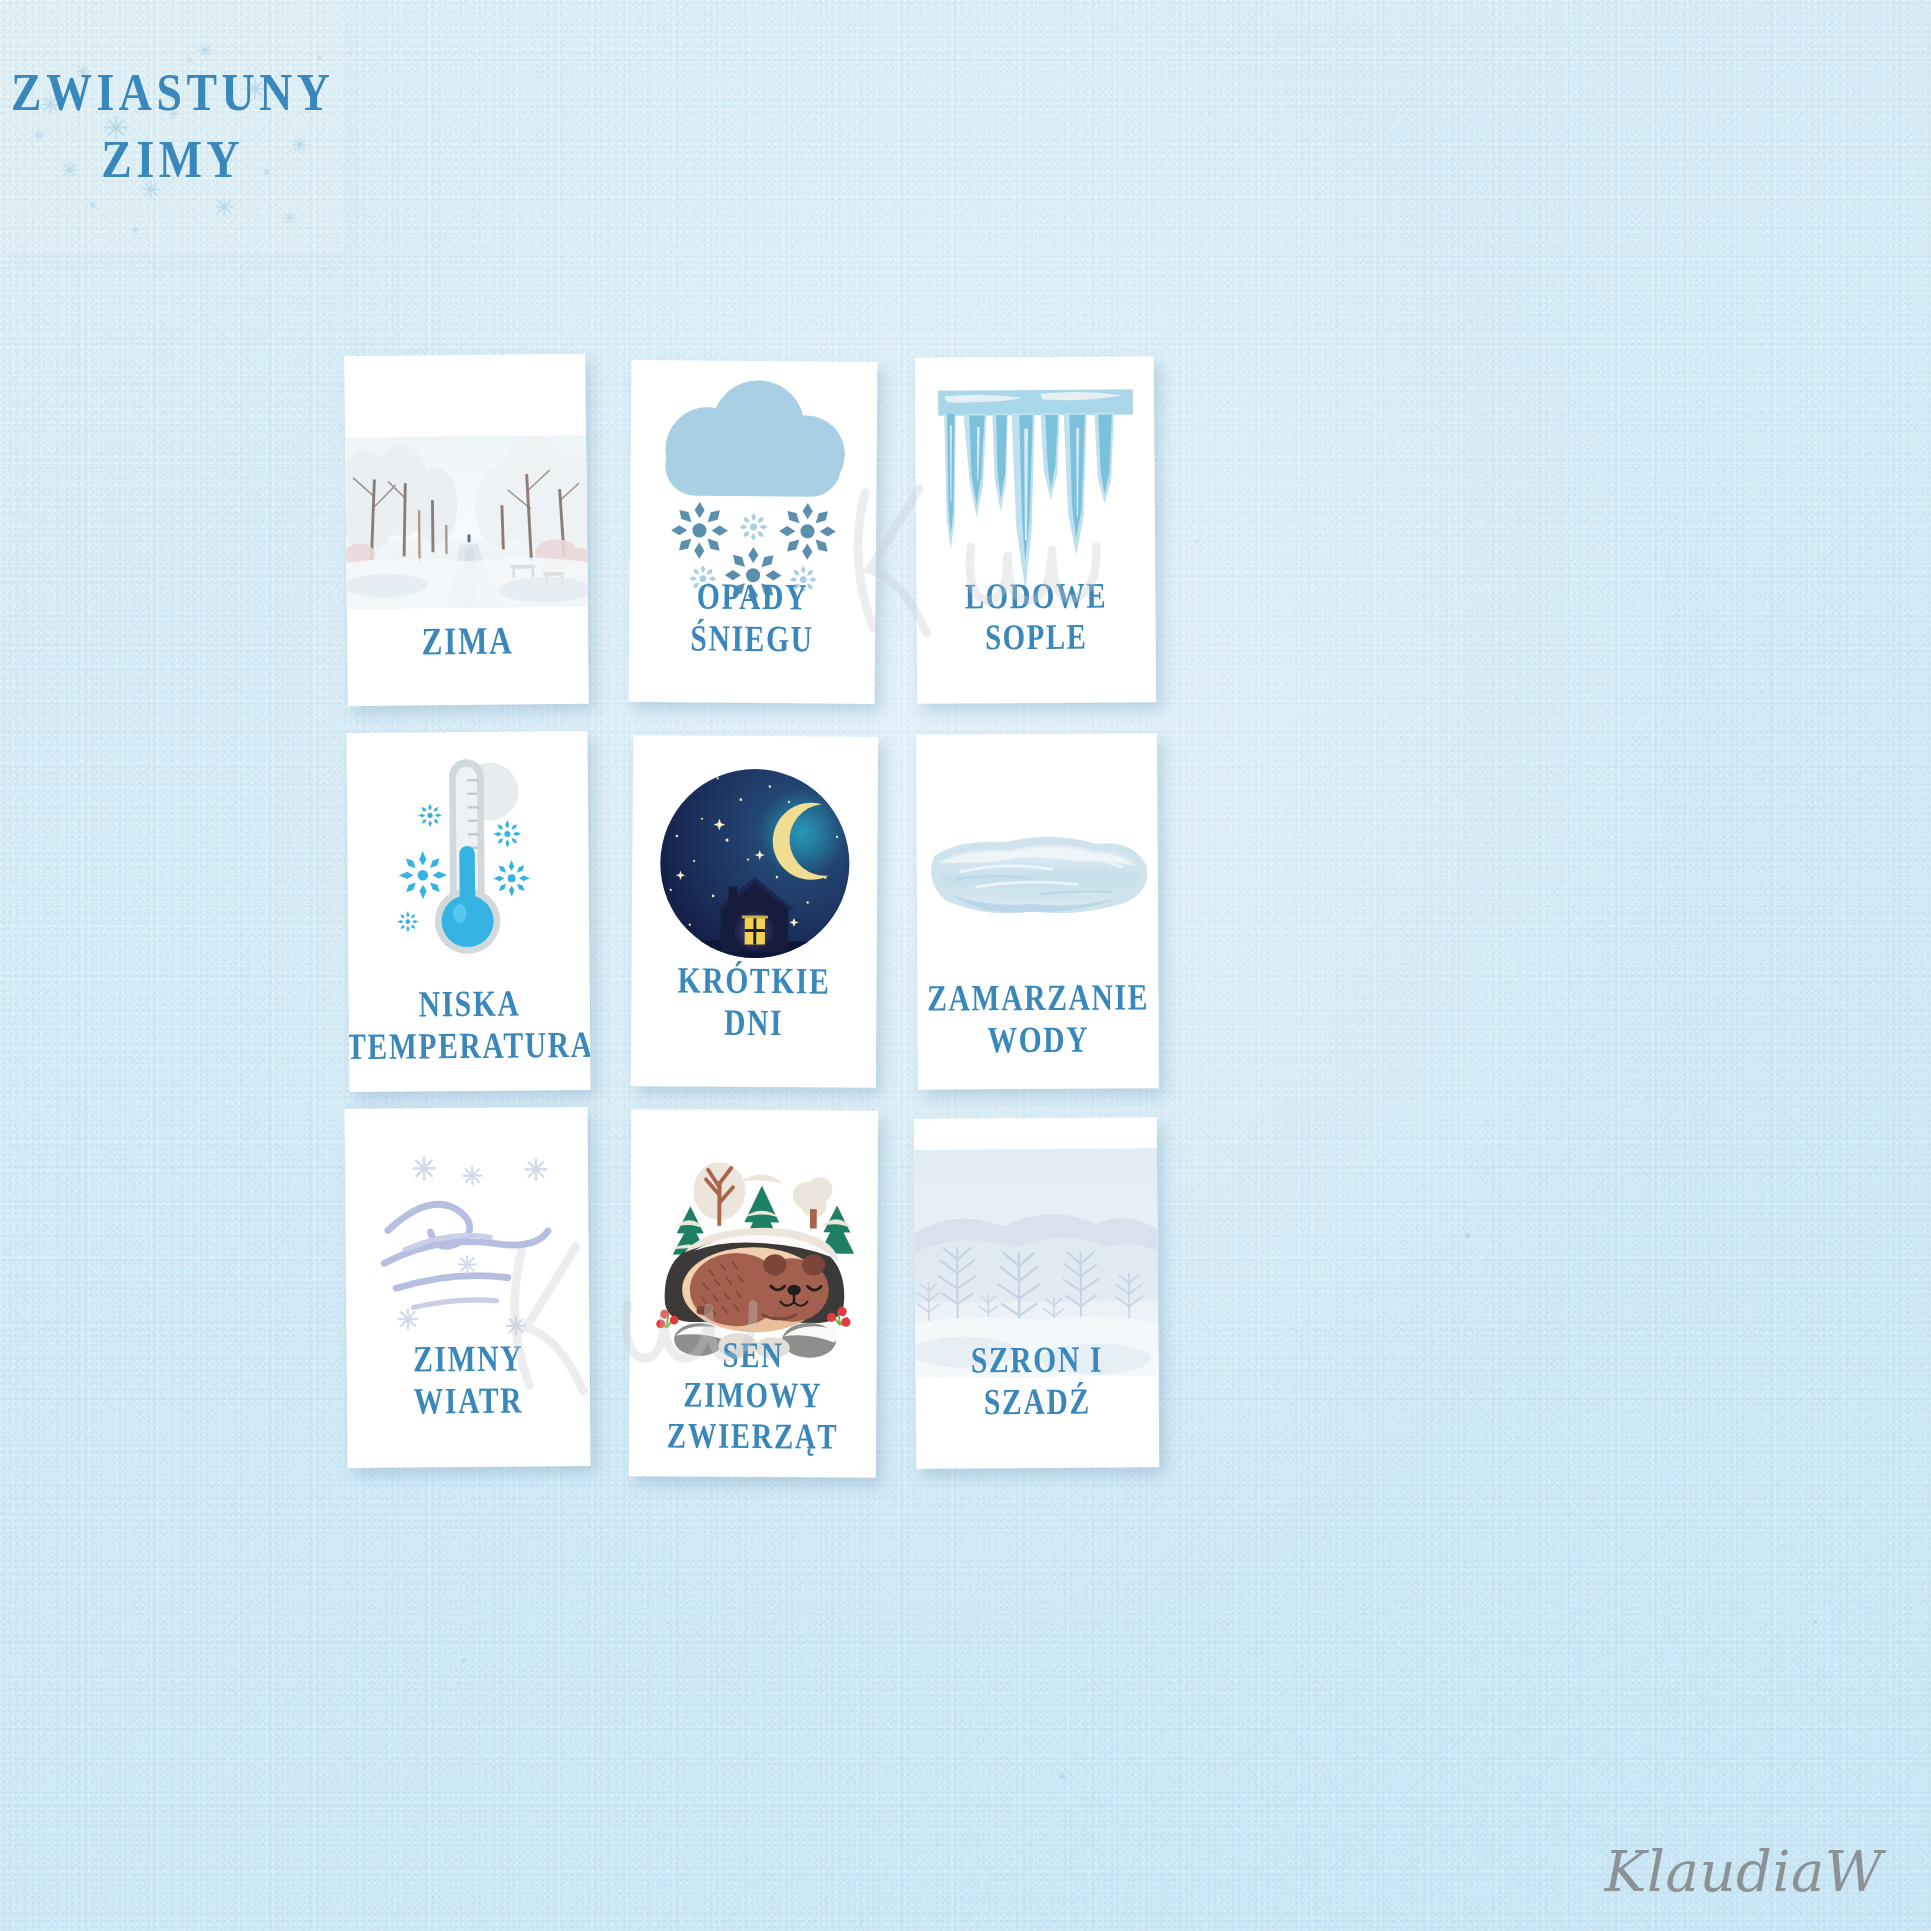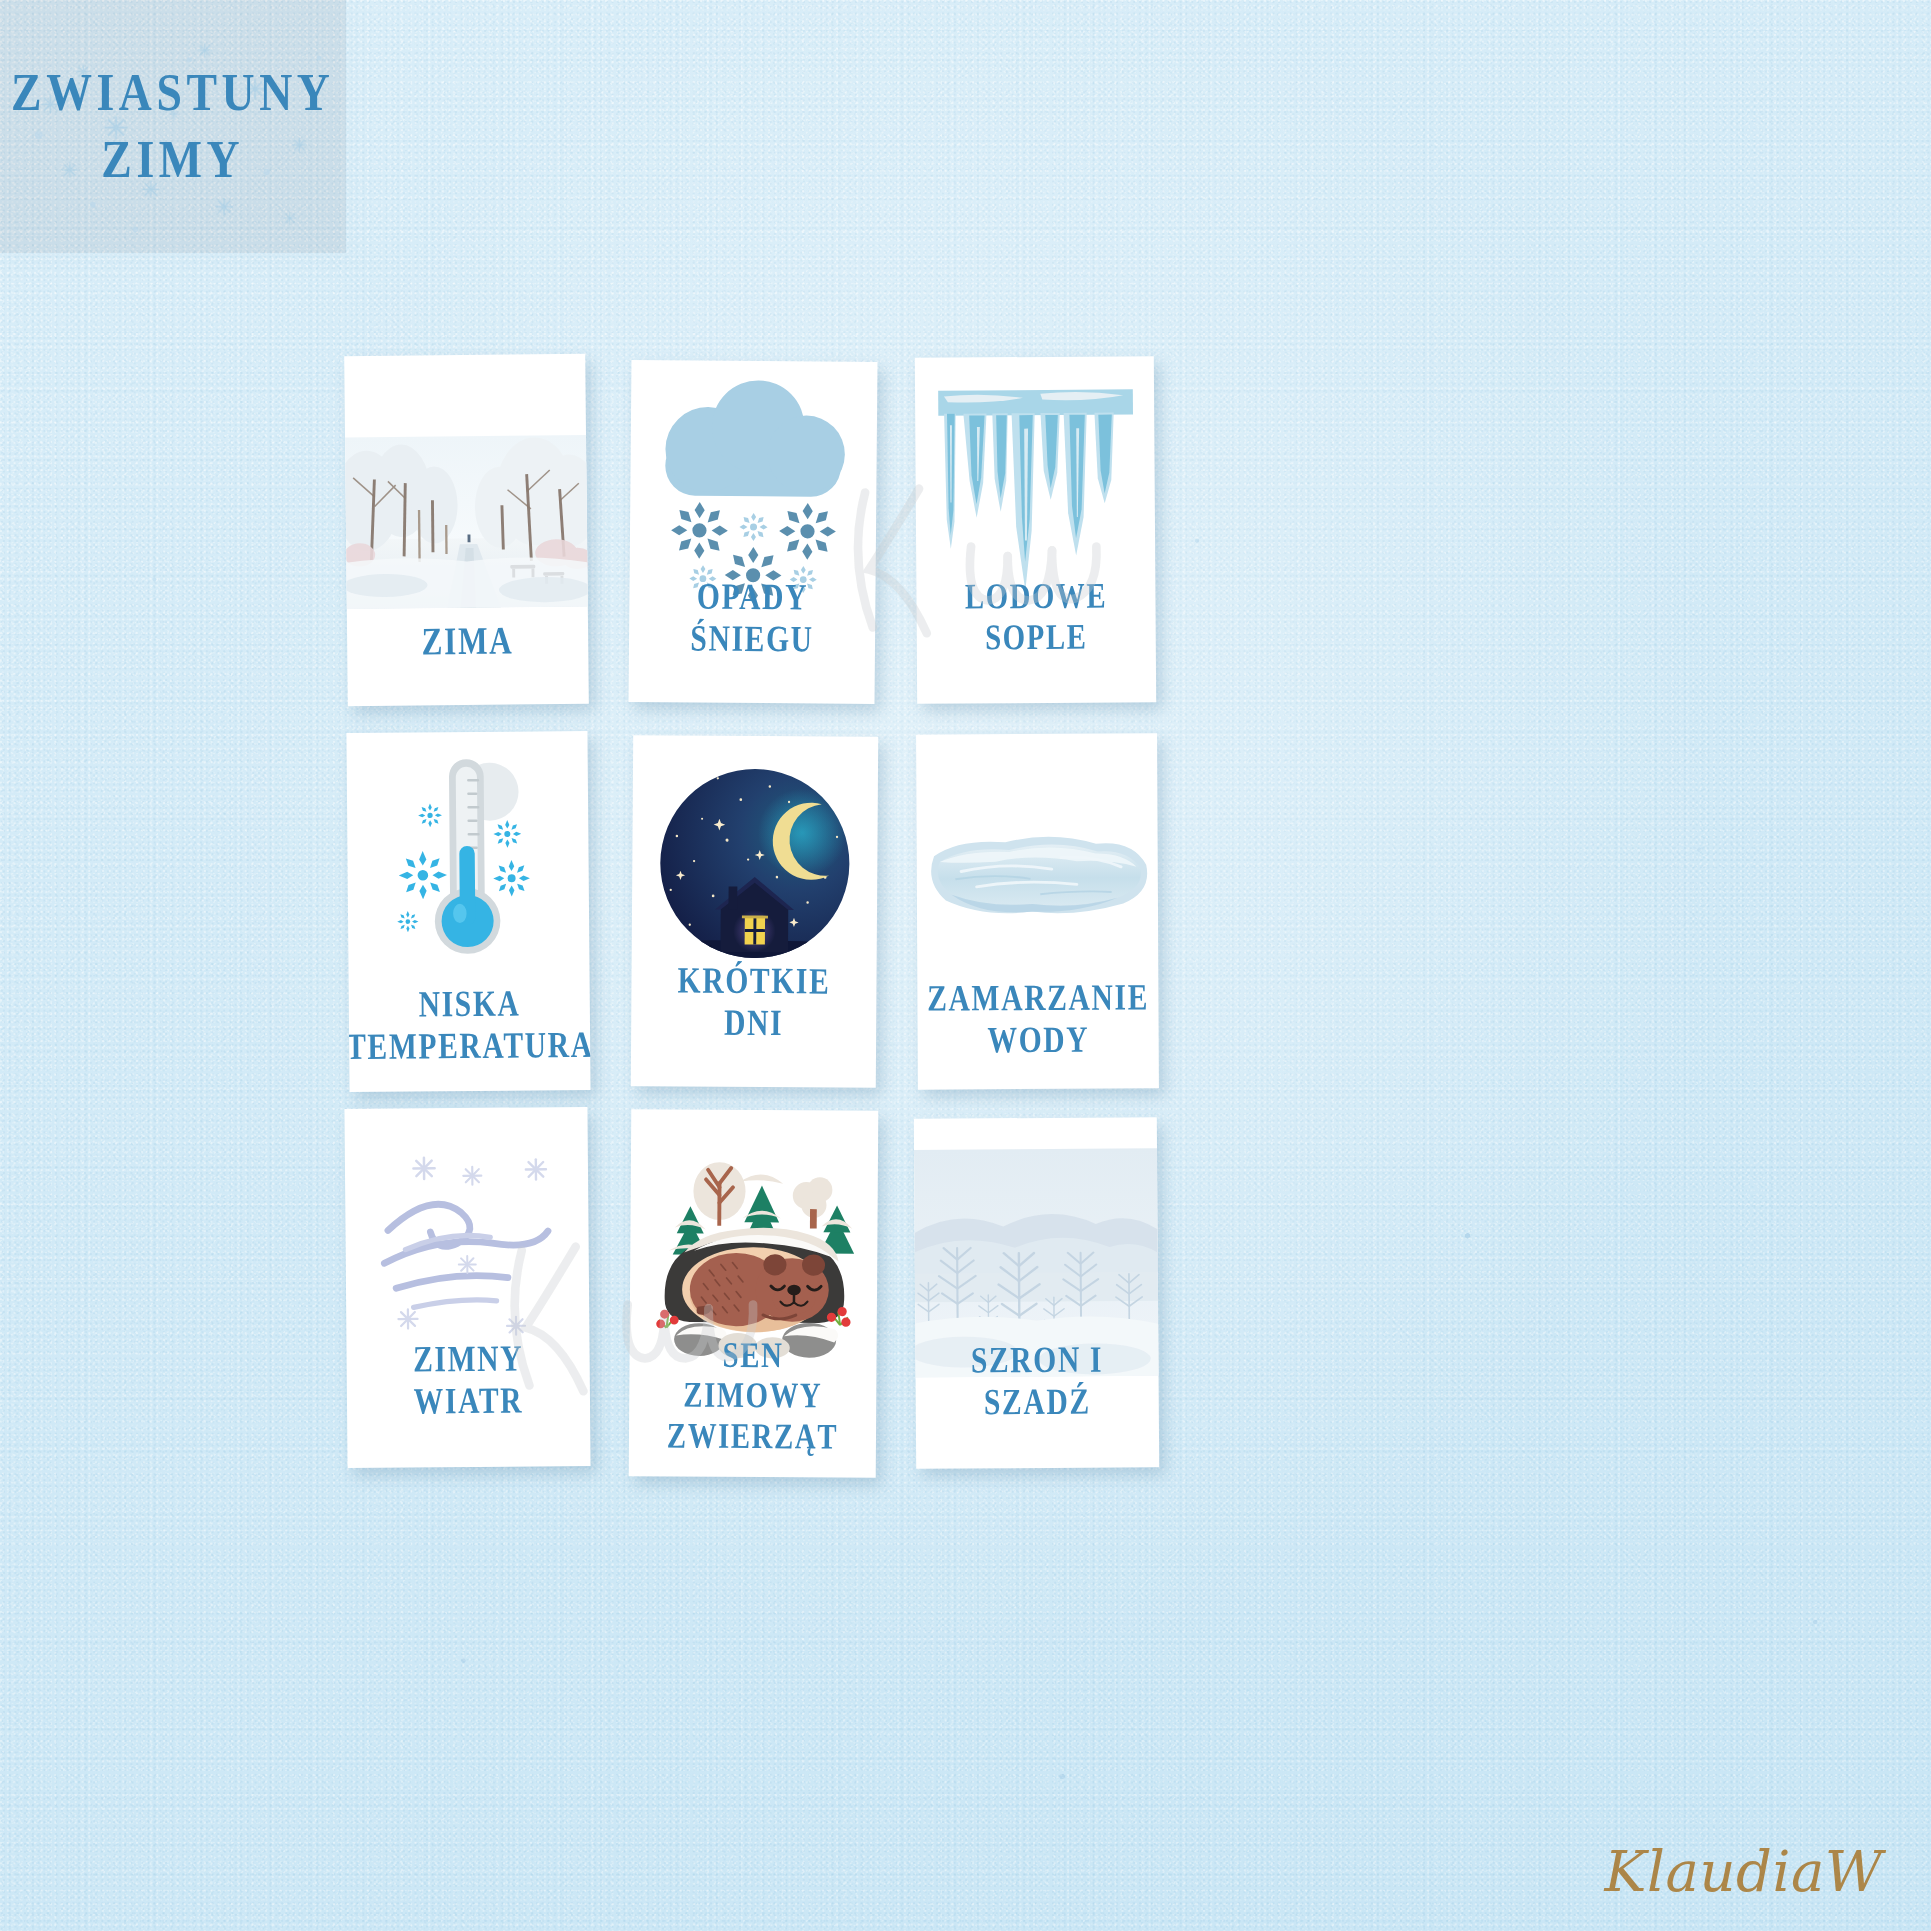--- a/index.html
+++ b/index.html
@@ -42,21 +42,21 @@
     color:#3a87bb;text-align:center;line-height:1.12;
     font-family:"Liberation Serif",serif;
     font-weight:700;letter-spacing:.055em;
     font-stretch:condensed;
     transform:scaleX(.80);
   }
 
   
   #title-card{
     left:572px;top:50px;width:346px;height:253px;
-    background:#0f172a;
+    background:#fef9c3;
     display:flex;align-items:center;justify-content:center;
     box-shadow:6.8px 8.7px 17.4px rgba(95,140,170,.30);
     overflow:hidden;
   }
   #title-flakes{
     position:absolute;inset:0;
     background-image:
       radial-gradient(circle at 18% 58%, rgba(150,195,225,.55) 0 2.4px, transparent 2.9px),
       radial-gradient(circle at 30% 40%, rgba(170,208,232,.45) 0 1.9px, transparent 2.5px),
       radial-gradient(circle at 44% 76%, rgba(150,195,225,.50) 0 2.9px, transparent 3.5px),
@@ -77,21 +77,21 @@
   }
 
   
   .kw-mark{
     position:absolute;color:#c9cdcf;opacity:.62;pointer-events:none;
     font-family:"DejaVu Serif",serif;font-style:italic;font-weight:400;
     z-index:40;
   }
   #signature{
     position:absolute;right:48px;bottom:27px;z-index:45;
-    color:#a16207;opacity:.72;pointer-events:none;
+    color:#737373;opacity:.72;pointer-events:none;
     font-family:"DejaVu Serif",serif;font-style:italic;font-size:56px;
     letter-spacing:.01em;
   }
 </style>
 </head>
 <body>
 
 <div id="bg-texture"></div>
 <div id="bg-vignette"></div>
 

